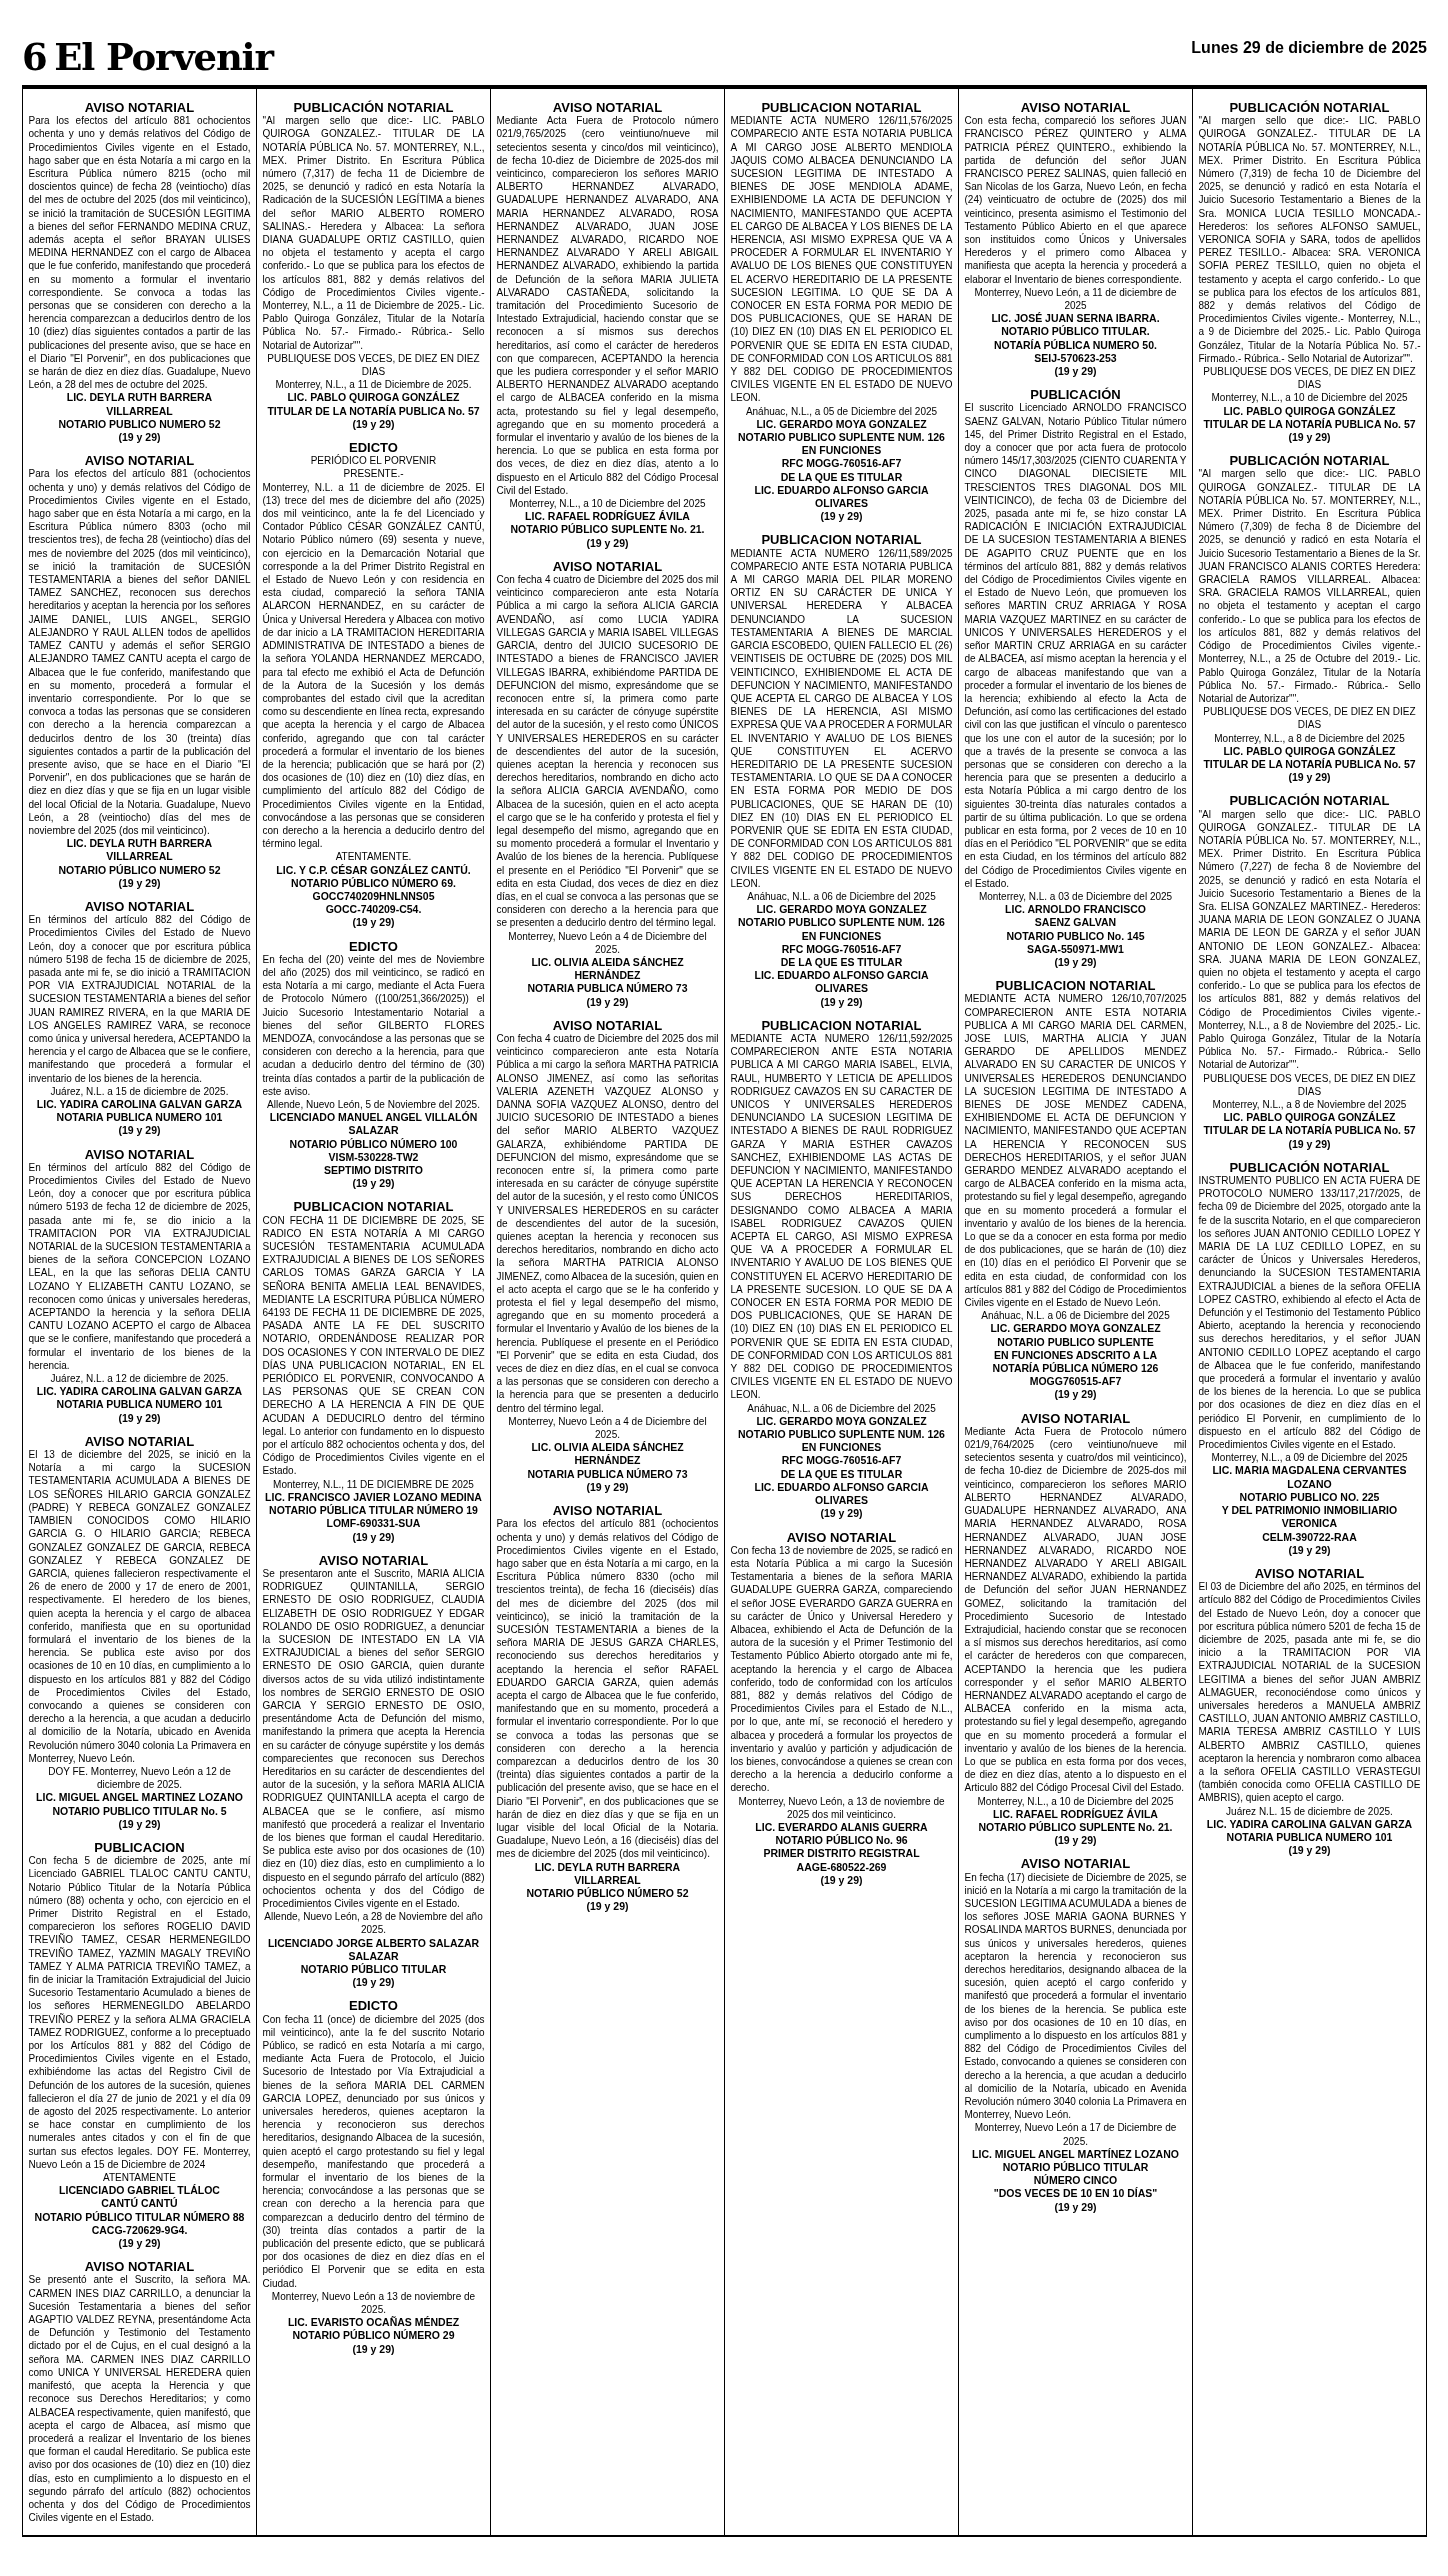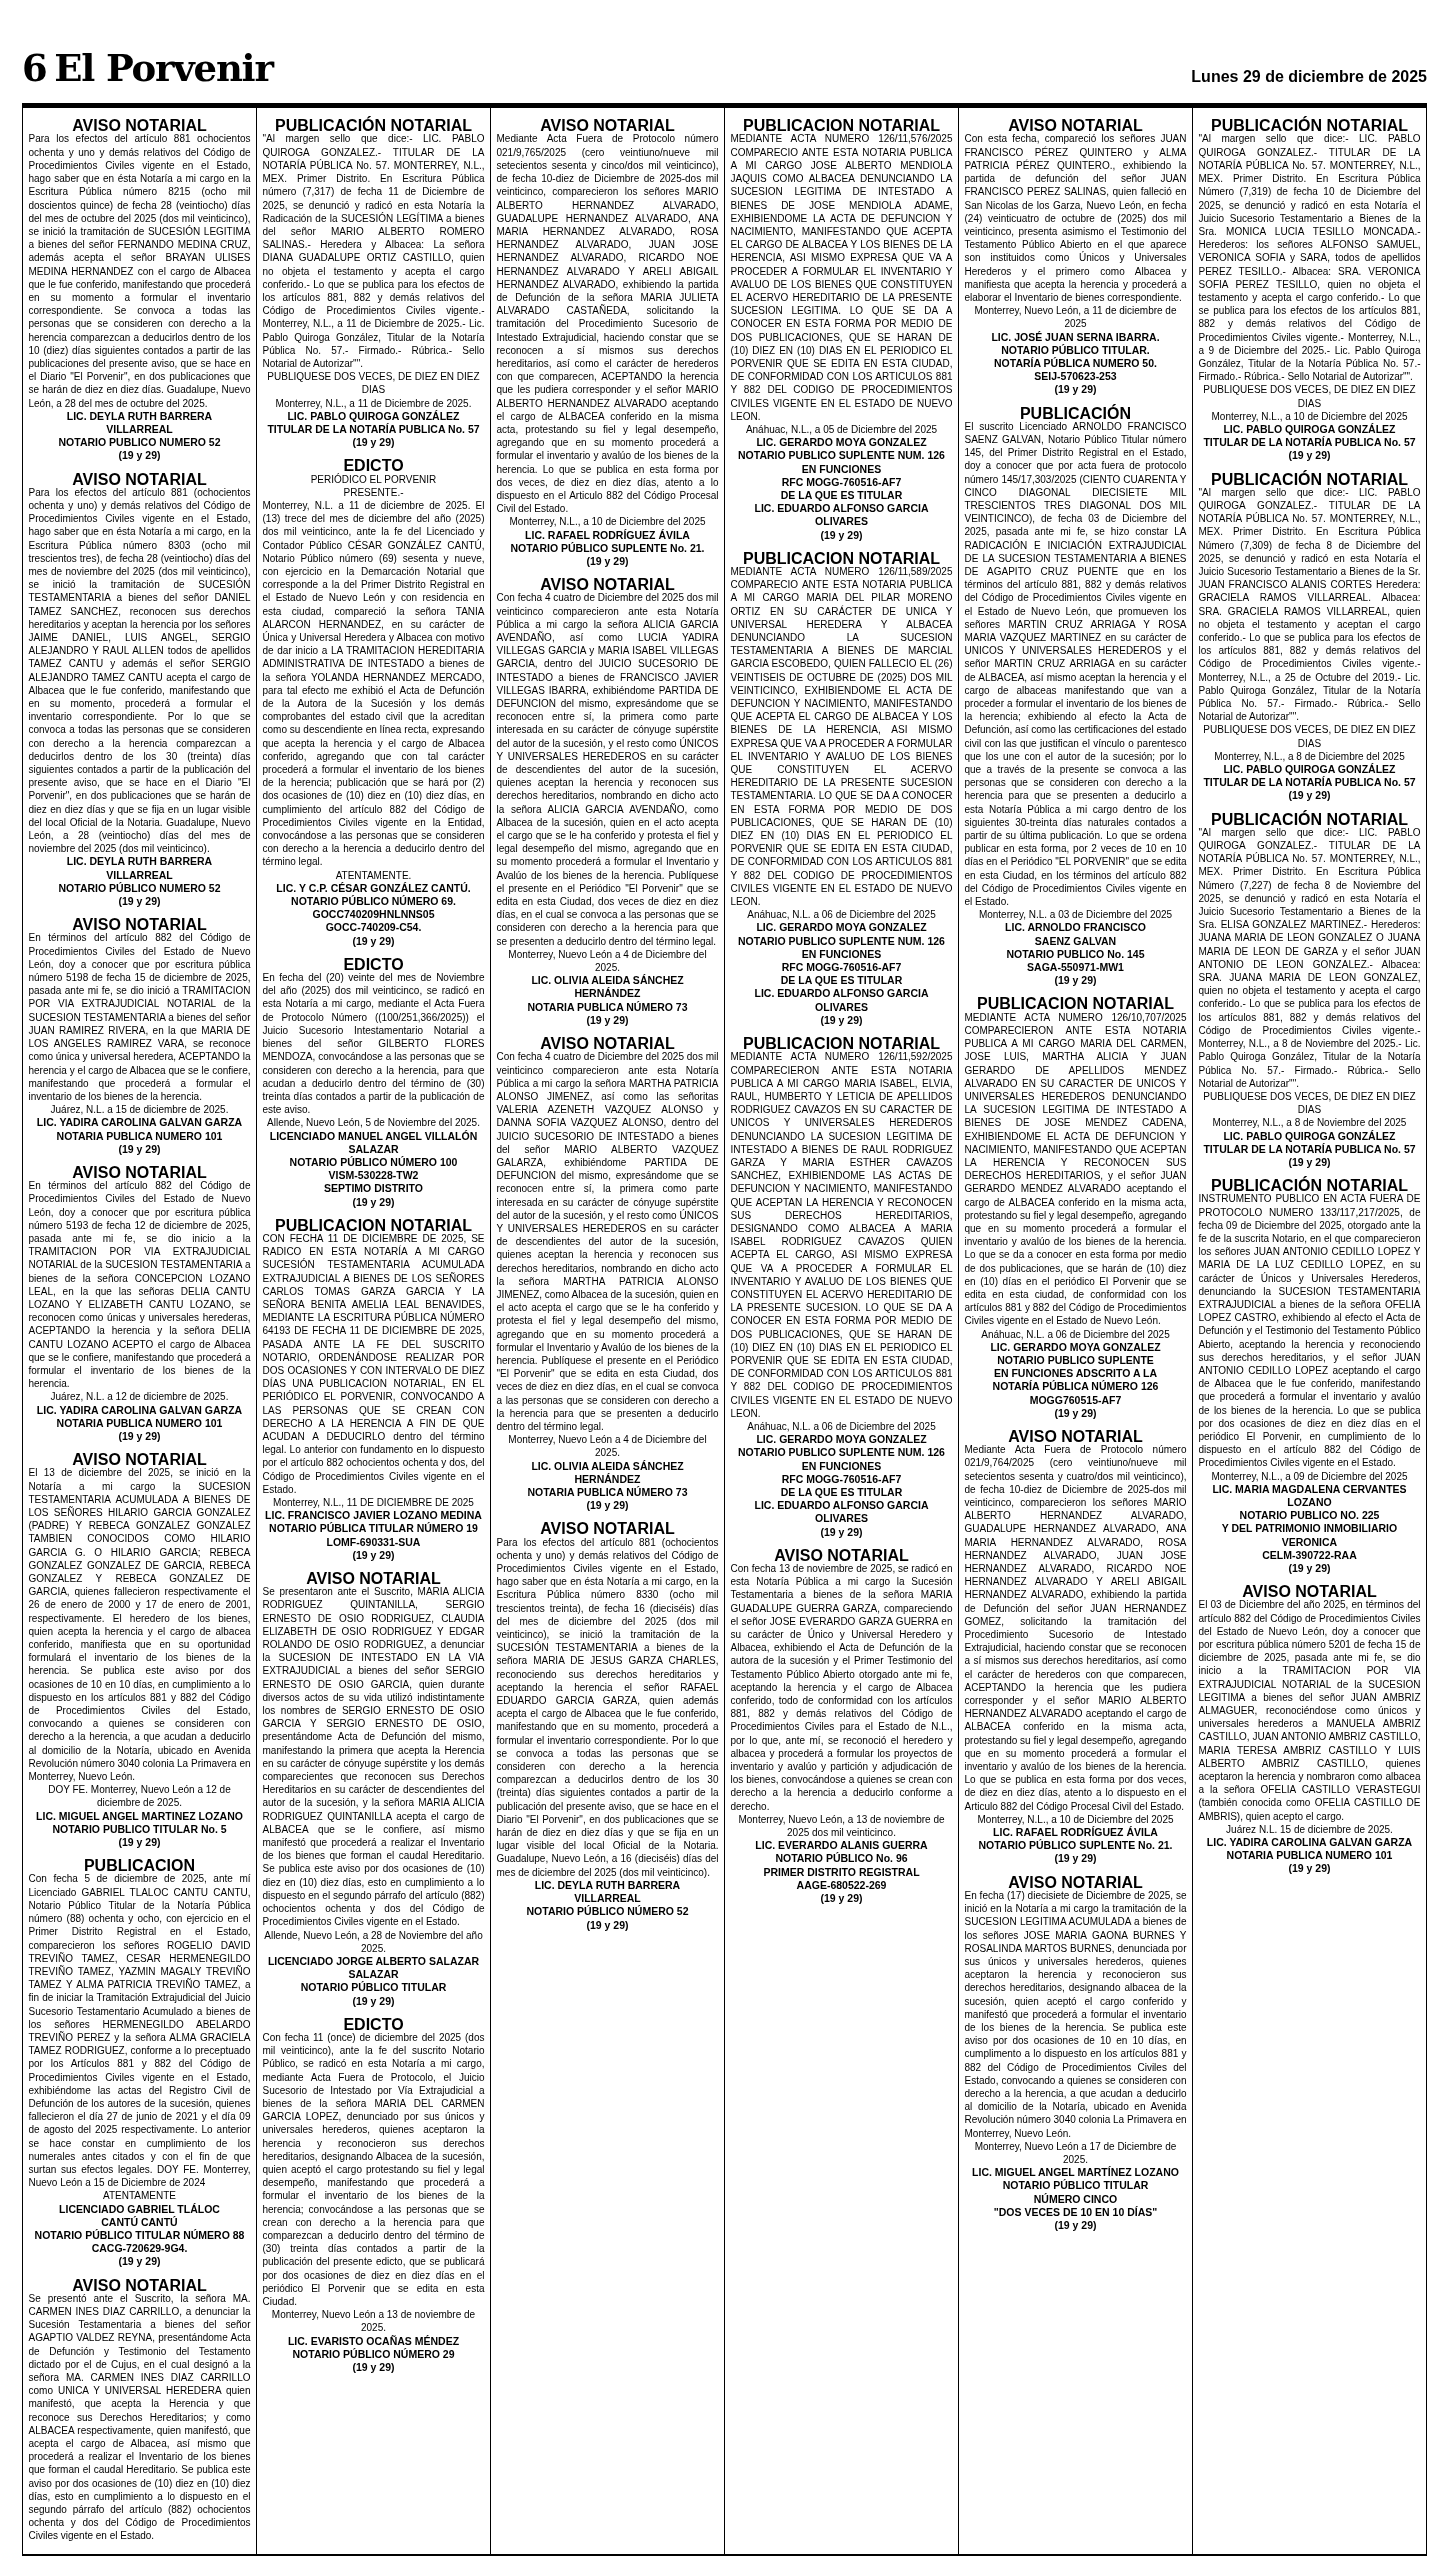--- a/index.html
+++ b/index.html
@@ -1,29 +1,29 @@
 <!DOCTYPE html>
 <html style="font-size:12.5px"><head>
 <meta charset="utf-8">
 <style>
   html,body{margin:0;padding:0;}
   body{
     width:1449px;height:2576px;background:#ffffff;color:#000;
     font-family:"Liberation Sans", sans-serif;position:relative;overflow:hidden;
   }
-  .mast{display:flex;align-items:flex-end;justify-content:space-between;margin:16px 22px;padding-top:30px;height:41px;}
+  .mast{display:flex;justify-content:space-between;margin:0 22px;padding-top:39px;height:41px;}
   .logo{font-family:"DejaVu Serif", serif;font-weight:bold;font-size:37px;letter-spacing:-1.2px;line-height:1;white-space:nowrap;}
   .logo .pgnum{margin-right:7.8px;}
   .mastdate{font-size:16px;font-weight:bold;line-height:1.1;padding-bottom:1.6px;}
   .toprule{height:4.7px;background:#000;margin:4.7px 22px 0 22px;}
   .columns{display:flex;margin:0 22px;border-left:0.8px solid #000;border-right:0.8px solid #000;border-bottom:2.3px solid #000;height:2446px;overflow:hidden;}
   .col{flex:1 1 0;padding:1.6px 5.5px 0 5.5px;border-right:0.8px solid #000;overflow:hidden;}
   .col:last-child{border-right:none;}
   .notice{margin-bottom:1.6px;}
-  .nh{font-weight:bold;text-align:center;font-size:16px;line-height:13.2px;margin:10px 0 0 0;}
+  .nh{font-weight:bold;text-align:center;font-size:13px;line-height:13.2px;margin:10px 0 0 0;}
   .np{margin:0;text-align:justify;font-size:10px;line-height:13.2px;-webkit-hyphens:none;hyphens:none;}
   .np.dateline{text-align:center;}
   .ns{font-weight:bold;text-align:center;font-size:10.5px;line-height:13.2px;}
 </style>
 </head>
 <body>
 
 <div class="mast">
   <div class="logo">
     <span class="pgnum">6</span><span>El Porvenir</span>

